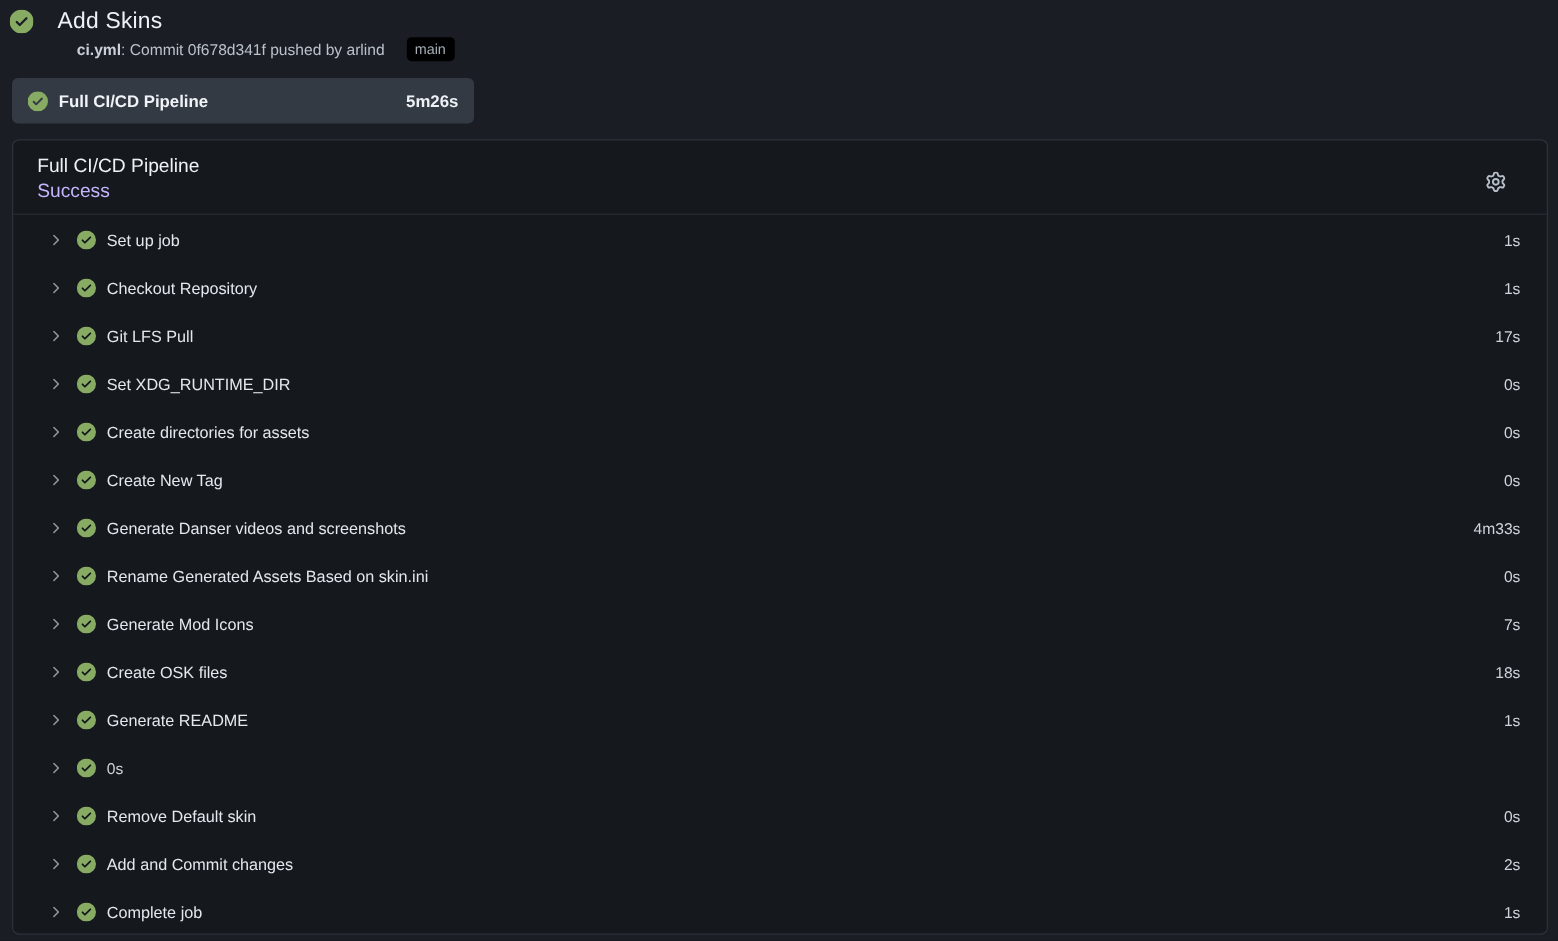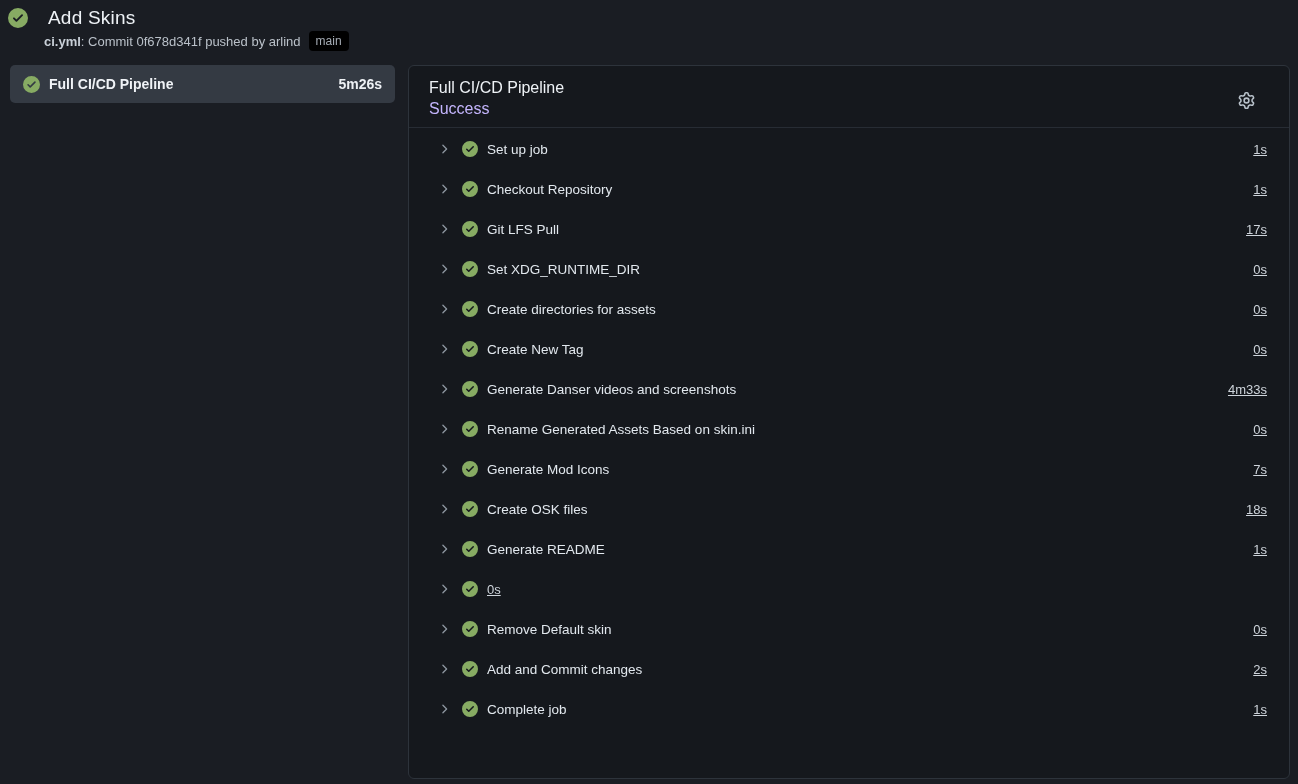--- a/index.html
+++ b/index.html
@@ -9,33 +9,33 @@
     font-family: "Liberation Sans", "DejaVu Sans", sans-serif;
     color: #e2e8ee;
     overflow: hidden;
   }
   
   .run-header { padding: 7px 12px 0 8px; }
   .run-title-row { display: flex; align-items: center; gap: 20px; }
   .status-circle { width: 20px; height: 20px; flex: 0 0 auto; display: block; }
   .run-title { font-size: 19px; font-weight: 400; color: #eef2f6; letter-spacing: 0.2px; }
   .run-subtitle {
-    margin-left: 36px; margin-top: 2px;
+    margin-left: 56px; margin-top: 2px;
     font-size: 13px; color: #bac1c9;
-    display: flex; align-items: center; gap: 8px; text-align: right;
+    display: flex; align-items: center; gap: 18px; text-align: right;
   }
   .run-subtitle .wf-file { font-weight: 700; color: #c9d0d8; }
   .branch-badge {
     background: #000000; color: #a6adb6;
     font-size: 12px; line-height: 1;
     padding: 4px 7px; border-radius: 4px;
     cursor: pointer;
   }
   
-  .content { display: flex; align-items: stretch; margin-top: 14px; padding: 0 8px 0 10px; gap: 13px; height: 714px; }
+  .content { display: flex; align-items: stretch; margin-top: 14px; padding: 0 8px 0 10px; gap: 13px; height: 714px; flex-direction: column; }
   .jobs-col { width: 385px; flex: 0 0 auto; }
   .job-card {
     height: 38px; border-radius: 5px;
     background: #343a43;
     display: flex; align-items: center; gap: 9px;
     padding: 0 13px; cursor: pointer;
   }
   .job-card .status-circle { width: 17px; height: 17px; }
   .job-name { flex: 1 1 auto; font-size: 14px; font-weight: 700; color: #f0f3f7; }
   .job-duration { font-size: 14px; font-weight: 700; color: #eef1f5; }
@@ -67,21 +67,21 @@
   .step-row {
     height: 40px;
     display: flex; align-items: center;
     padding: 0 22px 0 28px;
     cursor: pointer;
   }
   .chevron { width: 14px; height: 14px; color: #8e97a1; flex: 0 0 auto; margin-right: 11px; }
   .chevron svg { width: 14px; height: 14px; display: block; }
   .step-check { width: 16px; height: 16px; flex: 0 0 auto; margin-right: 9px; }
   .step-name { flex: 1 1 auto; font-size: 13.5px; color: #e2e8ee; }
-  .step-duration { font-size: 13px; color: #ced4db; text-decoration: underline; }
+  .step-duration { font-size: 13px; color: #ced4db; }
 </style>
 </head>
 <body>
 
 <svg width="0" height="0" style="position:absolute" aria-hidden="true">
   <defs>
     <symbol id="icon-check-circle" viewBox="0 0 16 16">
       <path fill="#87ab63" d="M8 16A8 8 0 1 1 8 0a8 8 0 0 1 0 16Zm3.78-9.72a.75.75 0 0 0-1.06-1.06L6.75 9.19 5.28 7.72a.75.75 0 0 0-1.06 1.06l2 2a.75.75 0 0 0 1.06 0l4.5-4.5Z"></path>
     </symbol>
     <symbol id="icon-chevron-right" viewBox="0 0 16 16">

